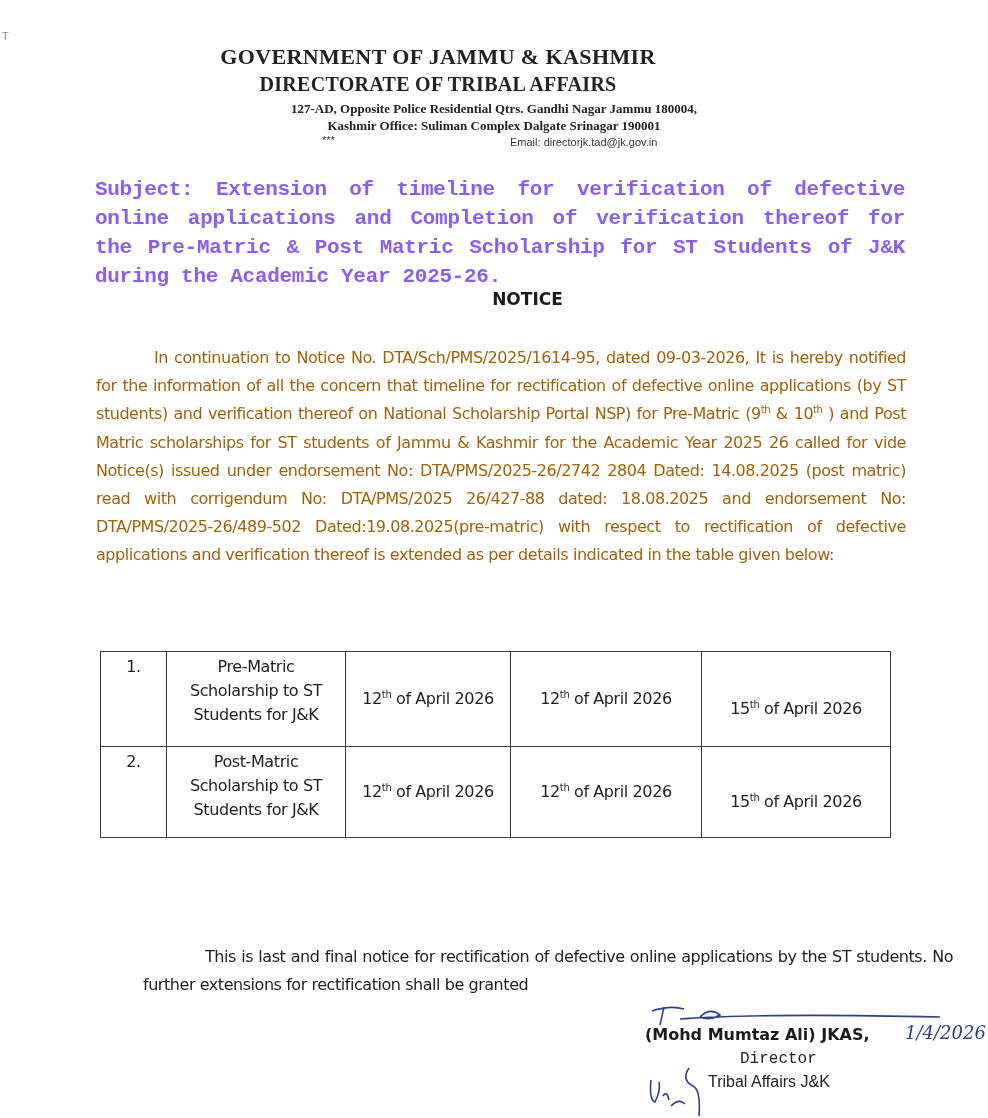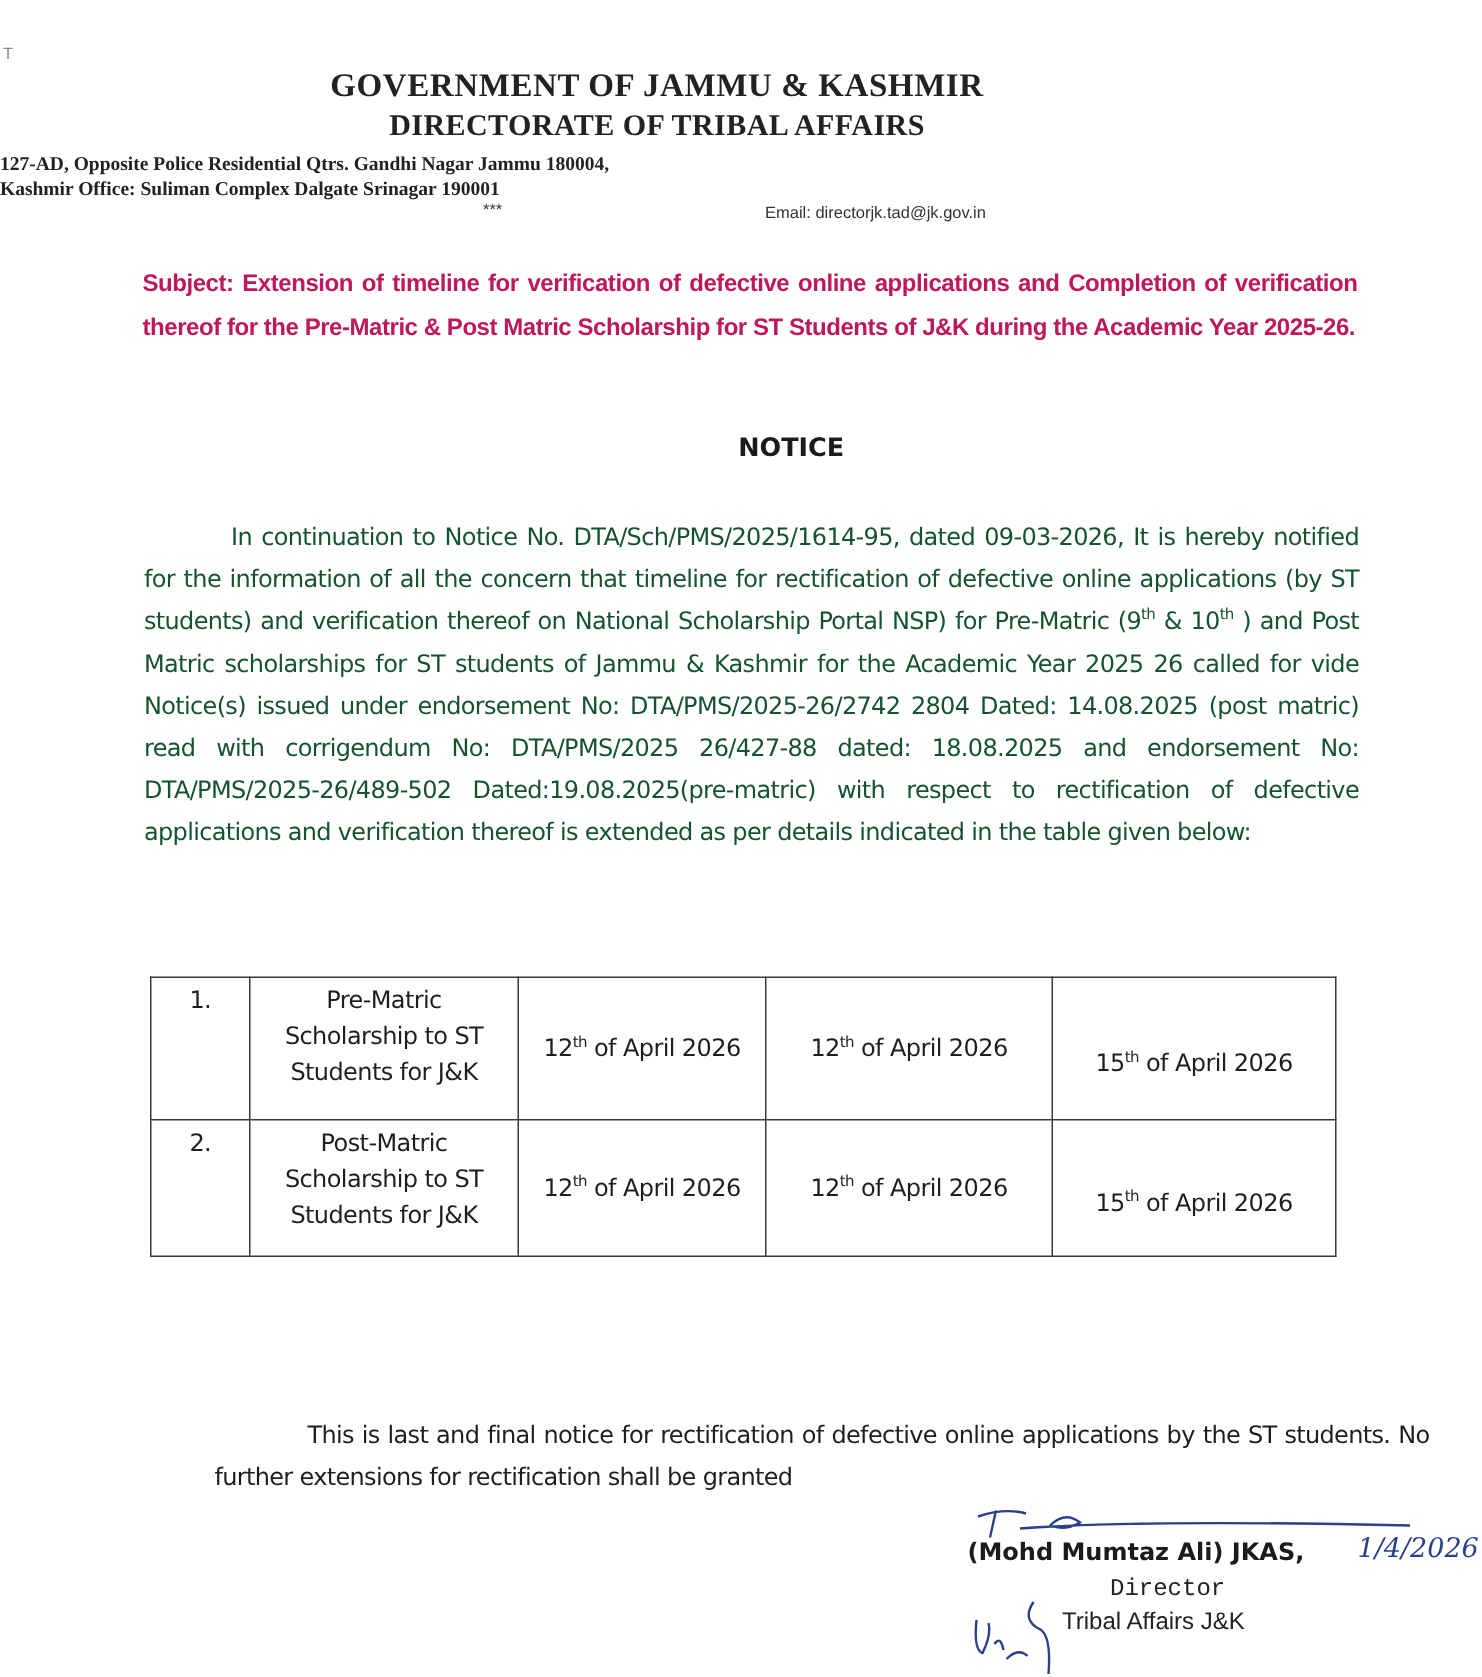--- a/index.html
+++ b/index.html
@@ -6,38 +6,38 @@
     body {
       width: 988px; height: 1118px; position: relative; overflow: hidden;
       background: #ffffff; color: #1a1a1a;
       font-family: "Liberation Sans", "DejaVu Sans", sans-serif;
     }
     .edge-mark { position: absolute; left: 2px; top: 30px; font-size: 11px; color: #888; }
     .hdr { position: absolute; left: 0; width: 876px; text-align: center;
            font-family: "Liberation Serif", "DejaVu Serif", serif; font-weight: bold; color: #222; }
     .hdr1 { top: 44px; font-size: 22px; letter-spacing: 0.4px; }
     .hdr2 { top: 73px; font-size: 20px; letter-spacing: 0.3px; }
-    .addr { position: absolute; left: 0; width: 988px; text-align: left;
+    .addr { position: absolute; left: 0; width: 988px; text-align: center;
             font-family: "Liberation Serif", "DejaVu Serif", serif; font-weight: bold; font-size: 13px; color: #222; }
     .addr1 { top: 101px; }
     .addr2 { top: 118px; }
     .stars { position: absolute; left: 322px; top: 134px; font-size: 11px; color: #333; }
     .email { position: absolute; left: 510px; top: 136px; font-size: 11px; color: #333; }
     .email a { color: #333; }
     .subject {
       position: absolute; left: 95px; top: 175px; width: 810px;
-      font-family: Liberation Sans, sans-serif; font-weight: bold; font-size: 16px; line-height: 29px;
-      text-align: justify; letter-spacing: -0.3px; color: #be185d;
+      font-family: Liberation Mono, monospace; font-weight: bold; font-size: 21px; line-height: 29px;
+      text-align: justify; letter-spacing: -0.3px; color: #8b5cf6;
     }
     .notice-title { position: absolute; left: 0; width: 1055px; text-align: center; top: 289px;
       font-family: "DejaVu Sans", sans-serif; font-weight: bold; font-size: 17px; color: #1b1b1b; }
     .body-para {
       position: absolute; left: 96px; top: 344px; width: 810px;
       font-family: "DejaVu Sans", sans-serif; font-size: 16px; line-height: 28.2px;
-      text-align: justify; letter-spacing: -0.45px; color: #14532d;
+      text-align: justify; letter-spacing: -0.45px; color: #a16207;
       text-indent: 58px;
     }
     sup { font-size: 10px; line-height: 0; }
     table.sched {
       position: absolute; left: 100px; top: 651px; border-collapse: collapse;
       font-family: "DejaVu Sans", sans-serif; font-size: 16px; color: #1e1e1e; letter-spacing: -0.4px;
     }
     table.sched td { border: 1.5px solid #3a3a3a; vertical-align: top; padding: 3px 7px; line-height: 24px; }
     .c1 { width: 51px; } .c2 { width: 164px; } .c3 { width: 150px; } .c4 { width: 176px; } .c5 { width: 174px; }
     tr.h { height: 108px; }

